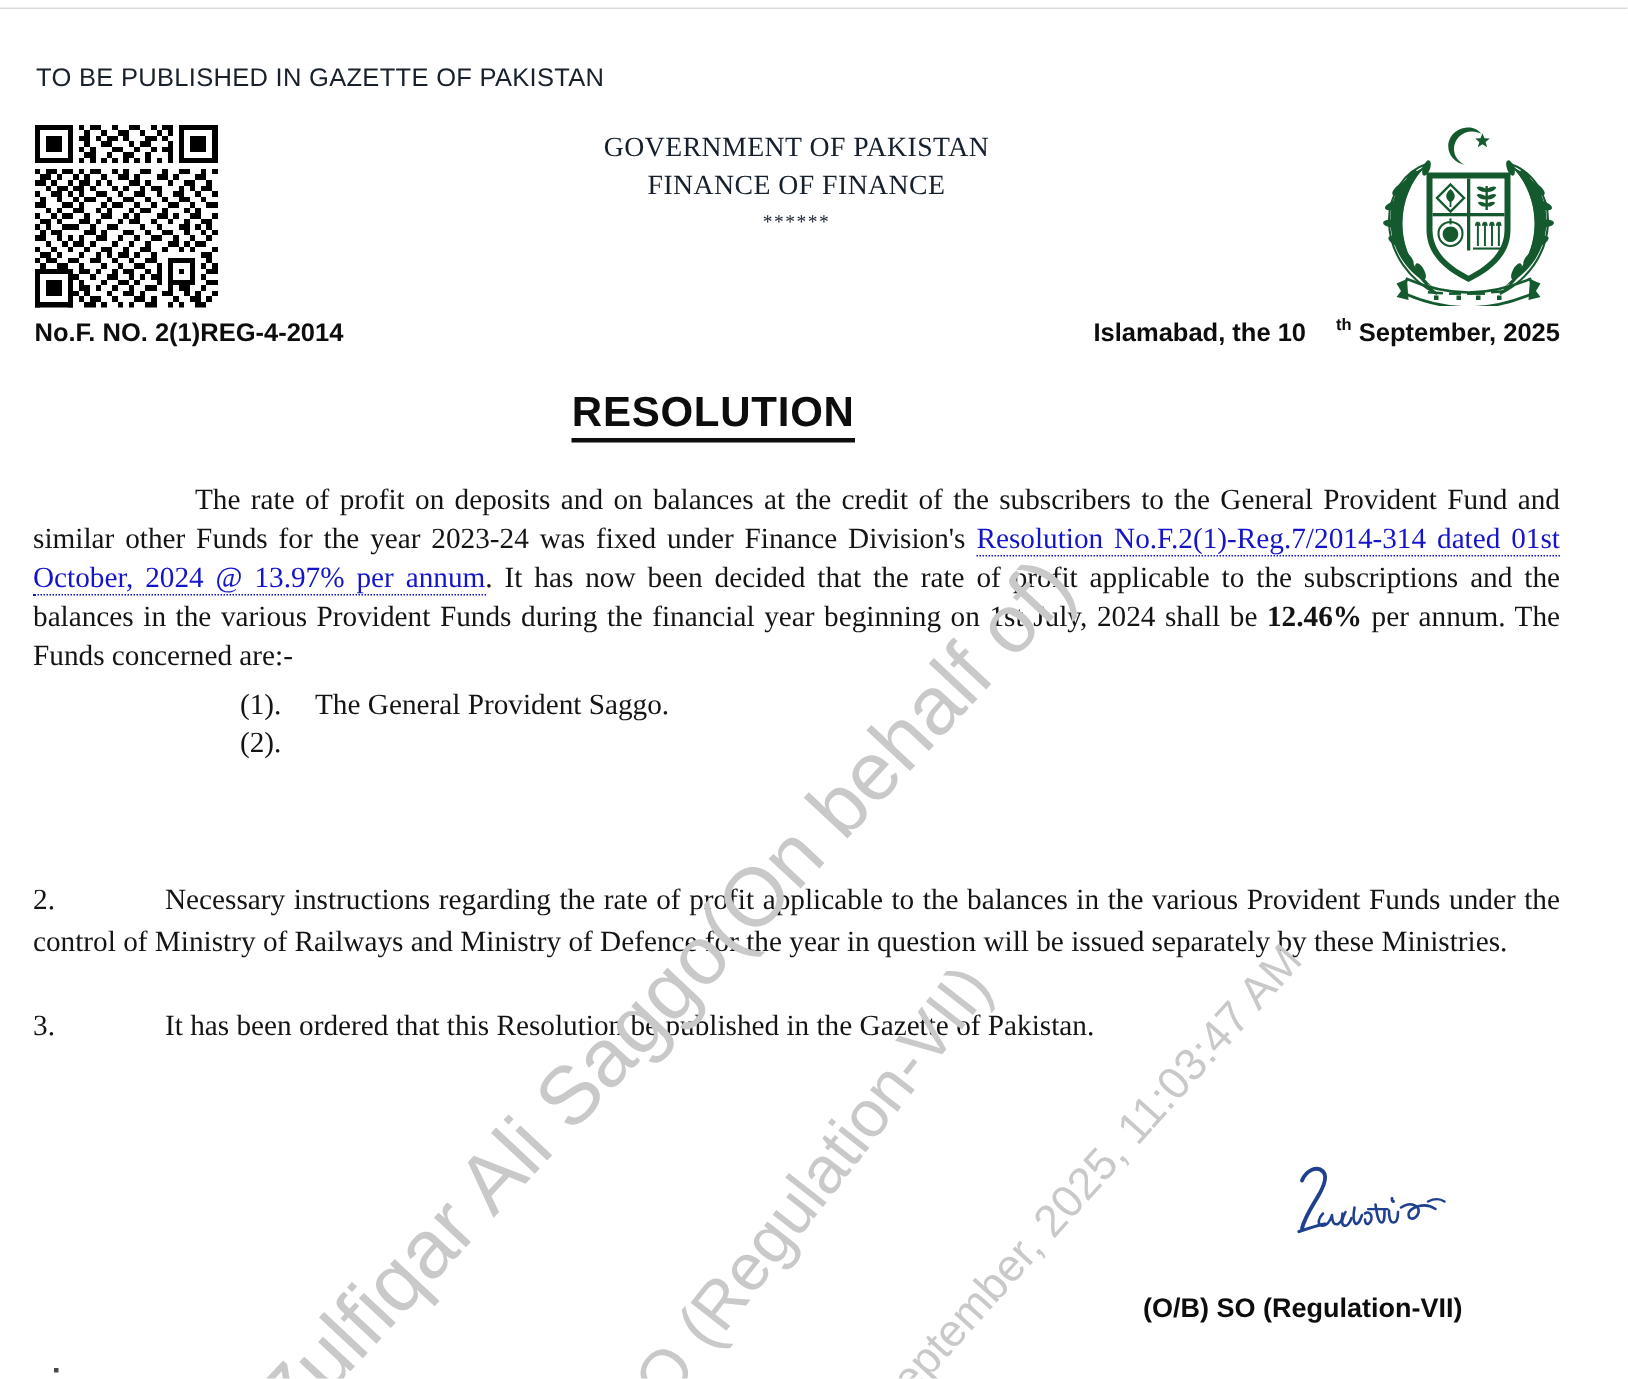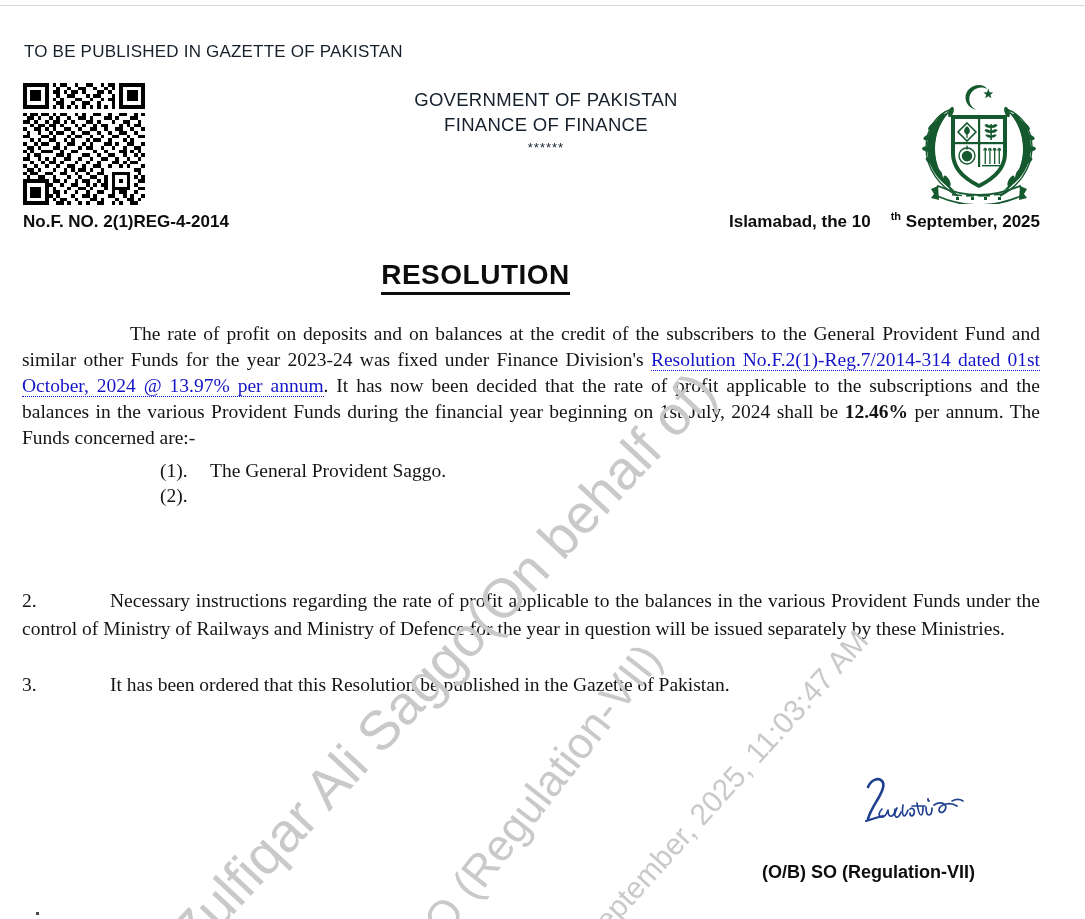--- a/index.html
+++ b/index.html
@@ -49,25 +49,25 @@
     position: absolute;
     left: 19px;
     top: 83px;
     width: 130px;
     height: 122px;
     image-rendering: pixelated;
   }
 
   .gov-block {
     position: absolute;
-    left: 360px;
+    left: 345px;
     top: 87px;
     width: 372px;
     text-align: center;
-    font-family: Liberation Sans, sans-serif;
+    font-family: Liberation Serif, serif;
     color: #16202c;
   }
   .gov-block .l1,
   .gov-block .l2 {
     font-size: 18.5px;
     line-height: 25px;
     letter-spacing: 0.3px;
   }
   .gov-block .stars {
     font-size: 13px;

